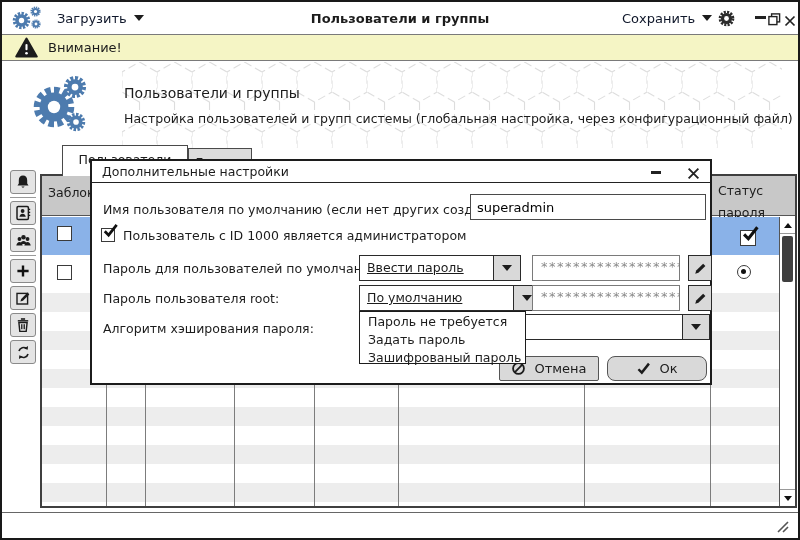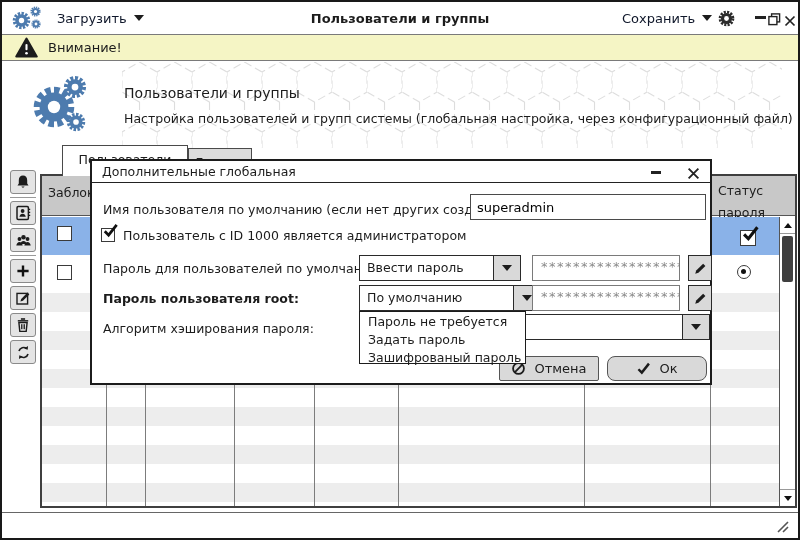--- a/index.html
+++ b/index.html
@@ -38,21 +38,21 @@
   .sbtn{left:0;right:0;height:16px;background:#fff;display:flex;align-items:center;justify-content:center;}
   .sthumb{left:2px;width:11px;background:#3f3f3f;border-radius:2px;}
   
   .statusbar{left:0;right:0;top:510px;bottom:0;background:#fff;border-top:1px solid #666;}
   
   .dialog{left:88px;top:157px;width:622px;height:226px;background:#fff;border:2px solid #1c1c1c;box-sizing:border-box;z-index:10;}
   .dlg-titlebar{left:0;top:0;right:0;height:22px;border-bottom:1px solid #222;box-sizing:border-box;background:#fff;}
   .dlg-title{font-size:12.5px;}
   .dlg-label{font-size:12.5px;white-space:nowrap;}
   .textfield{box-sizing:border-box;border:1.6px solid #4a4a4a;background:#fff;font-size:13px;font-family:"DejaVu Sans",sans-serif;padding:0 6px;outline:none;}
-  .combo{box-sizing:border-box;border:1.6px solid #2a2a2a;background:#fff;display:flex;align-items:stretch;}
+  .combo{box-sizing:border-box;border:1.6px solid #2a2a2a;background:#fff;display:flex;align-items:stretch;text-decoration:underline;}
   .combo-text{flex:1;font-size:12.5px;padding:4px 0 0 7px;white-space:nowrap;overflow:hidden;}
   .combo-arrow{width:26px;background:#d9d9d9;border-left:1px solid #2a2a2a;display:flex;align-items:center;justify-content:center;}
   .pwdfield{box-sizing:border-box;border:1px solid #7a7a7a;background:#fff;color:#8a8a8a;font-size:13px;letter-spacing:1.5px;padding:3px 0 0 8px;overflow:hidden;white-space:nowrap;}
   .sqbtn{box-sizing:border-box;border:1.6px solid #2a2a2a;background:#d9d9d9;display:flex;align-items:center;justify-content:center;}
   .droplist{box-sizing:border-box;border:1.6px solid #1c1c1c;background:#fff;z-index:12;}
   .dropitem{font-size:12.5px;padding:1px 8px;line-height:16px;white-space:nowrap;}
   .dlg-btn{box-sizing:border-box;border:1.6px solid #555;background:#d9d9d9;border-radius:2px;display:flex;align-items:center;justify-content:center;gap:8px;font-size:13px;}
   .minbar{width:10px;height:3px;background:#222;}
 </style>
 </head>
@@ -288,21 +288,21 @@
   </div>
 
   <div class="abs statusbar">
     <svg class="abs" style="right:8px;bottom:4px;" width="15" height="15">
       <path d="M3 13 13 3M8 13 13 8" stroke="#555" stroke-width="1.6" fill="none"></path>
     </svg>
   </div>
 
   <div class="abs dialog">
     <div class="abs dlg-titlebar">
-      <span class="abs dlg-title" style="left:10px;top:3px;">Дополнительные глобальная</span>
+      <span class="abs dlg-title" style="left:10px;top:3px;">Дополнительные настройки</span>
       <div class="abs" style="right:46px;top:3px;width:16px;height:16px;display:flex;align-items:center;justify-content:center;">
         <div class="minbar"></div>
       </div>
       <div class="abs" style="right:10px;top:4px;color:#222;">
         <svg width="13" height="13">
             <use href="#ic-cross"></use>
           </svg>
       </div>
     </div>
 
@@ -324,21 +324,21 @@
           <span class="tri-down"></span>
         </span>
     </div>
     <div class="abs pwdfield" style="left:440px;top:94px;width:148px;height:26px;">******************</div>
     <div class="abs sqbtn" style="left:596px;top:94px;width:24px;height:26px;">
       <svg width="15" height="15" color="#1c1c1c">
           <use href="#ic-pencil"></use>
         </svg>
     </div>
 
-    <div class="abs dlg-label" style="left:11px;top:130px;font-weight:bold;">Пароль пользователя root:</div>
+    <div class="abs dlg-label" style="left:11px;top:130px;">Пароль пользователя root:</div>
     <div class="abs combo" style="left:267px;top:124px;width:182px;height:26px;">
       <span class="combo-text">По умолчанию</span>
       <span class="combo-arrow">
           <span class="tri-down"></span>
         </span>
     </div>
     <div class="abs pwdfield" style="left:440px;top:124px;width:148px;height:26px;">******************</div>
     <div class="abs sqbtn" style="left:596px;top:124px;width:24px;height:26px;">
       <svg width="15" height="15" color="#1c1c1c">
           <use href="#ic-pencil"></use>

